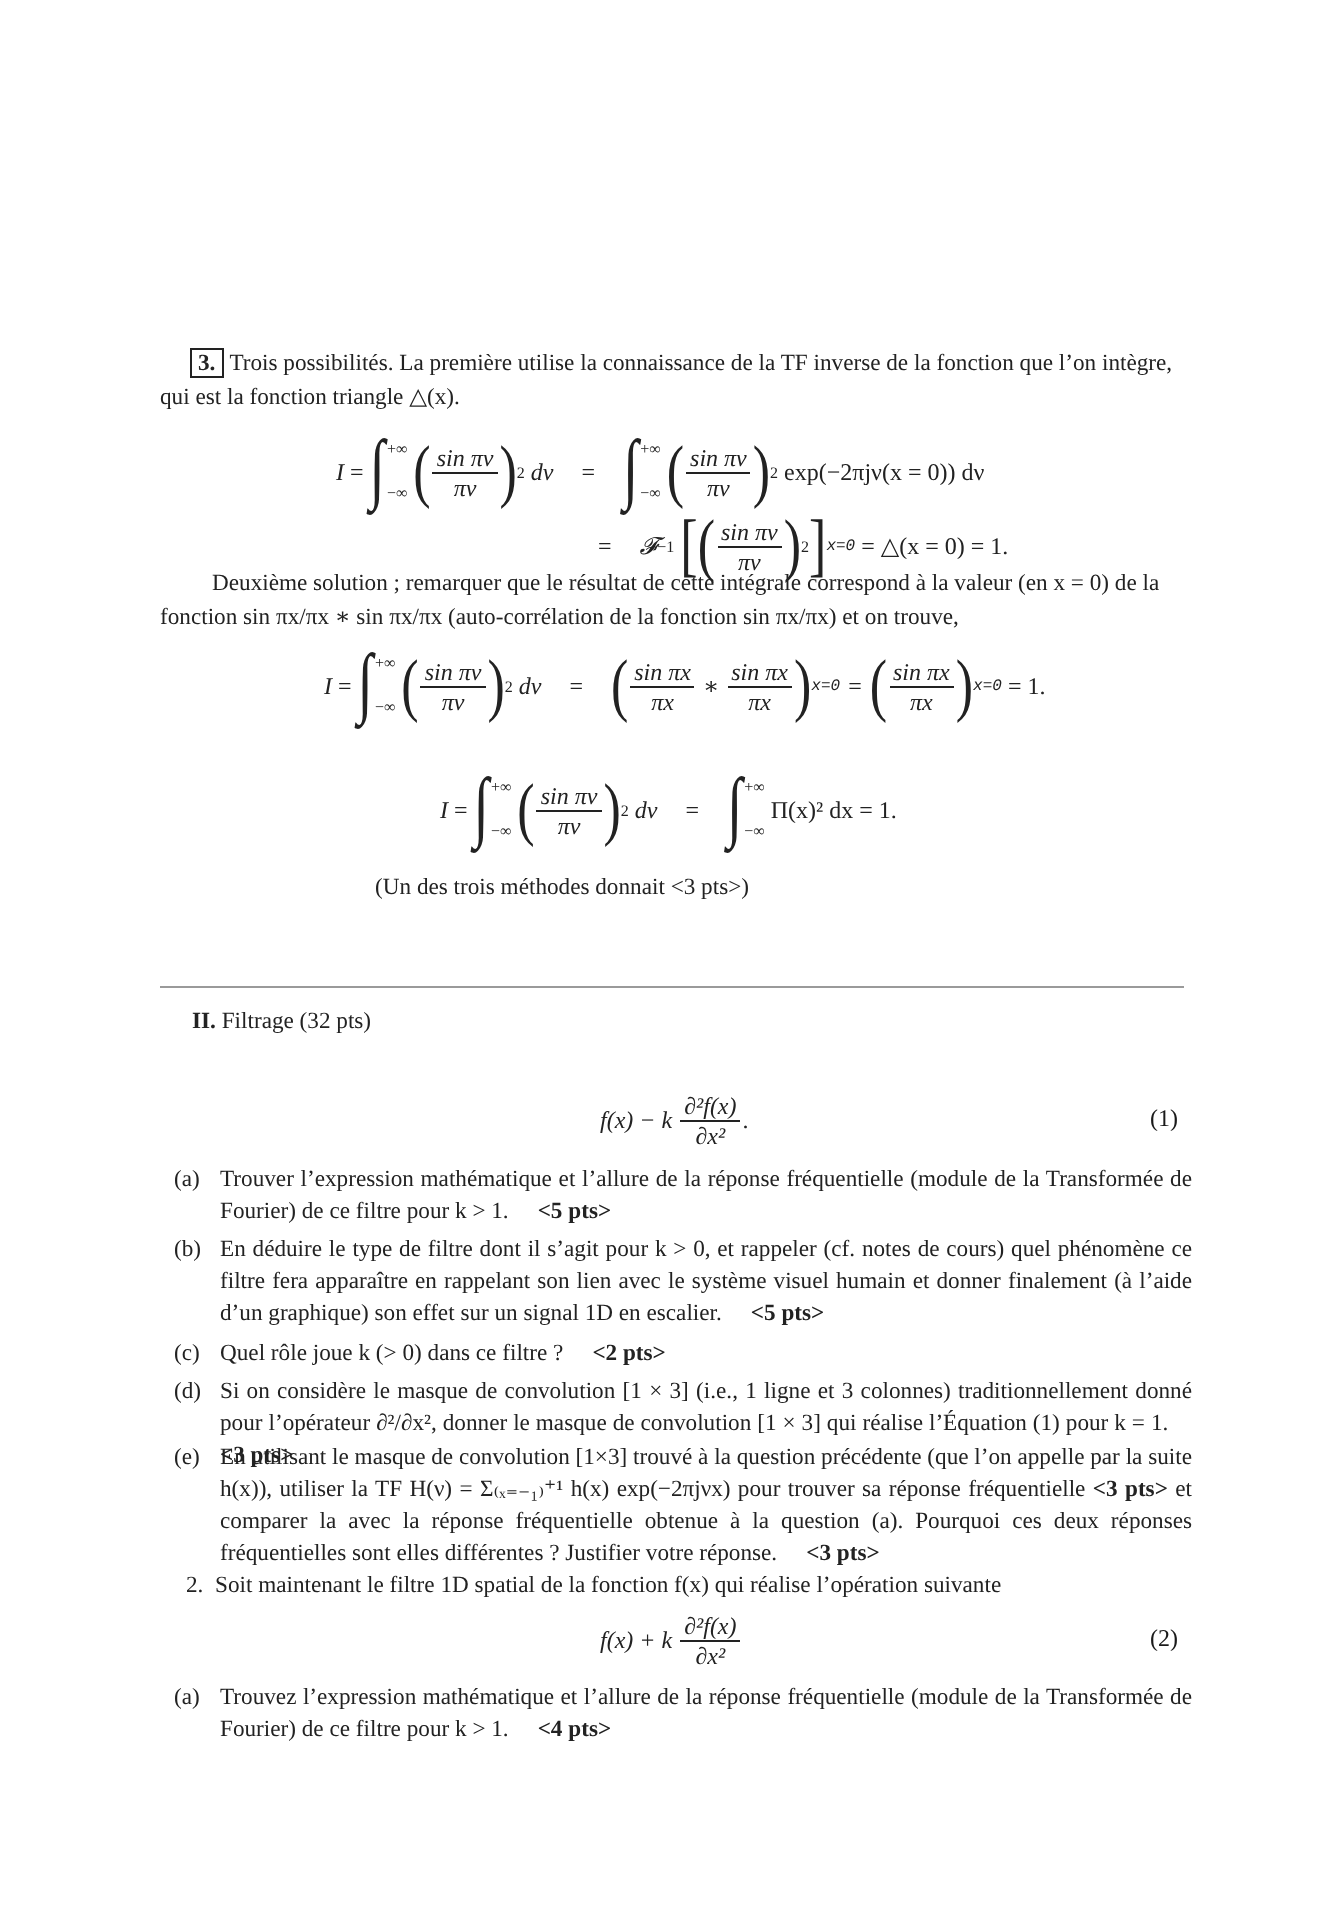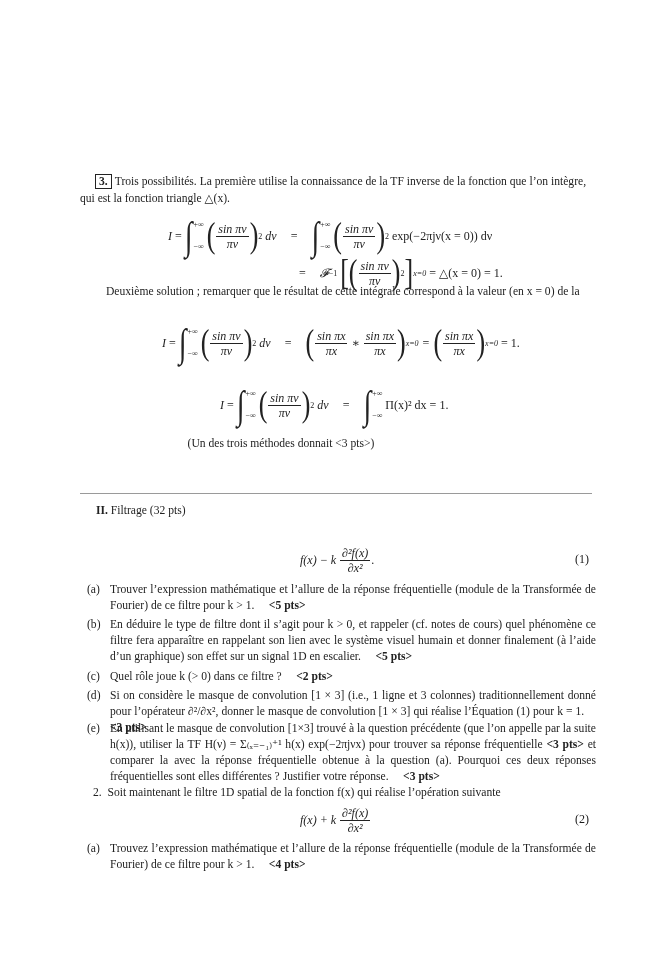--- a/index.html
+++ b/index.html
@@ -13,21 +13,21 @@
   .box { display:inline-block; border:1px solid #222; padding:0 3px; line-height:13px; font-weight:bold; margin-right:3px; }
   .rule { position:absolute; left:80px; top:448px; width:512px; height:1px; background:#9a9a9a; }
   .math { font-family:"Liberation Serif","DejaVu Serif",serif; font-size:12px; color:#222; }
   .frac { display:inline-flex; flex-direction:column; align-items:center; vertical-align:middle; margin:0 1px; }
   .frac .num { border-bottom:0.8px solid #222; padding:0 2px; line-height:14px; }
   .frac .den { padding:0 2px; line-height:14px; }
   .big { font-size:26px; line-height:20px; vertical-align:middle; transform:scaleY(1.35); display:inline-block; font-weight:200; }
   .intg { font-size:28px; vertical-align:middle; display:inline-block; transform:scaleY(1.4); margin-right:1px; font-style:italic; }
   .lims { display:inline-flex; flex-direction:column; vertical-align:middle; font-size:8px; line-height:22px; margin-right:3px; }
   .sup { font-size:8px; vertical-align:12px; }
-  .sub { font-size:8px; vertical-align:-10px; }
+  .sub { font-size:8px; vertical-align:-10px;font-family:Liberation Mono, monospace; }
   .eqno { font-family:"Liberation Serif","DejaVu Serif",serif; font-size:12px; }
   .item { position:absolute; left:110px; width:486px; white-space:normal; text-align:justify; }
   .lbl { position:absolute; left:-23px; }
 </style>
 </head>
 <body>
 
 <div class="page">
 
   <div class="ab txt" style="left:95px; top:129px;">
@@ -72,20 +72,21 @@
     <span class="frac">
         <span class="num it">sin πν</span>
         <span class="den it">πν</span>
       </span>
     <span class="big">)</span><span class="sup">2</span>
     <span class="big">]</span><span class="sub it">x=0</span>&nbsp;
     <span>= △(x = 0) = 1.</span>
   </div>
 
   <div class="ab txt" style="left:106px; top:239px;">Deuxième solution ; remarquer que le résultat de cette intégrale correspond à la valeur (en x = 0) de la</div>
+  <div class="ab txt" style="left:80px; top:256px;">fonction sin πx/πx ∗ sin πx/πx (auto-corrélation de la fonction sin πx/πx) et on trouve,</div>
 
   <div class="ab math" style="left:162px; top:276px; height:44px; display:flex; align-items:center;">
     <span class="it">I</span>&nbsp;<span>=</span>&nbsp;
     <span class="intg">∫</span>
     <span class="lims">
         <span>+∞</span>
         <span>−∞</span>
       </span>
     <span class="big">(</span>
     <span class="frac">

